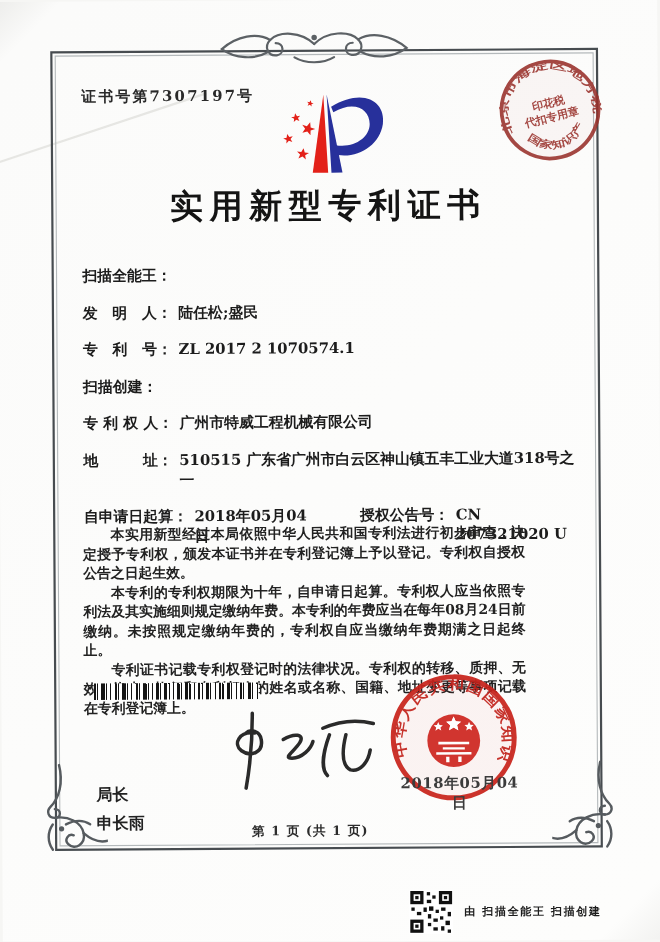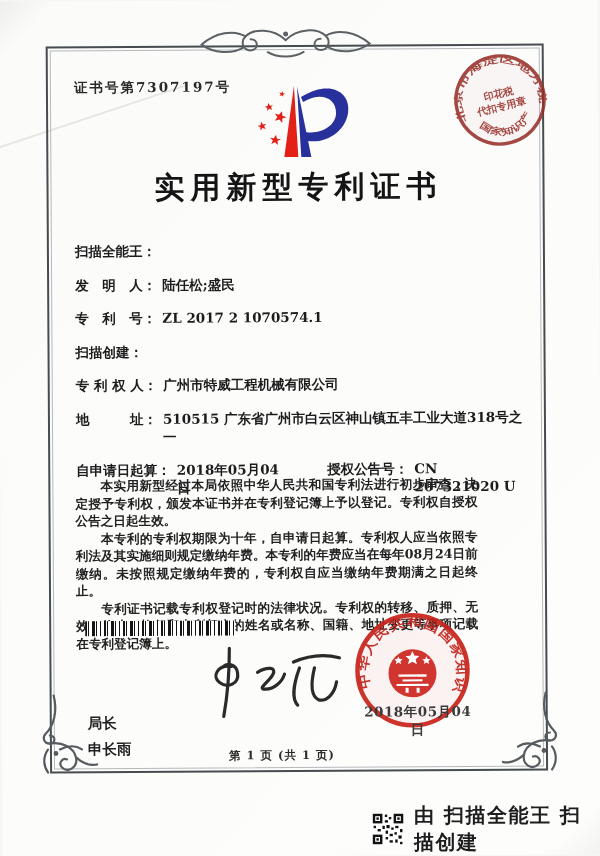--- a/index.html
+++ b/index.html
@@ -23,21 +23,21 @@
   .paras p { text-indent:2em; text-align:justify; }
   .barcode { position:absolute; left:84px; top:620px; width:150px; height:15px;
     background:repeating-linear-gradient(90deg,#141414 0 2px,#fff 2px 3px,#141414 3px 4px,#fff 4px 7px,#141414 7px 10px,#fff 10px 11px,#141414 11px 12px,#fff 12px 15px,#141414 15px 16px,#fff 16px 19px); }
   .director { position:absolute; left:86px; top:664px; font-size:14.5px; font-weight:700; line-height:26px; color:#222;margin-top:45px; }
   .signature { position:absolute; left:192px; top:638px; }
   .seal { position:absolute; left:352px; top:612px; opacity:0.93; }
   .seal-date { position:absolute; left:356px; top:704px; width:120px; text-align:center; font-size:13.5px; font-weight:700; color:#3b3b3b; letter-spacing:0.5px; }
   .stamp { position:absolute; left:452px; top:52px; transform:rotate(-14deg); opacity:0.88; }
   .page-footer { position:absolute; left:160px; top:748px; width:240px; text-align:center; font-size:11.5px; font-weight:700; letter-spacing:1px; color:#2c2c2c; }
   .scan-row { position:absolute; left:372px; top:806px; height:46px; display:flex; align-items:center; }
-  .scan-note { margin-left:10px; font-size:20px; font-weight:700; letter-spacing:1.5px; color:#1d1d1d; font-family:"DejaVu Sans","Liberation Sans",sans-serif; }
+  .scan-note { margin-left:10px; font-size:10px; font-weight:700; letter-spacing:1.5px; color:#1d1d1d; font-family:"DejaVu Sans","Liberation Sans",sans-serif; }
   .edge-artifact { position:absolute; left:-30px; top:-40px; width:200px; height:160px; border-bottom:2px solid #d8d8d4; transform:rotate(-18deg); opacity:0.6; }
 </style>
 </head>
 <body>
 
 <div class="sheet">
   <div class="edge-artifact"></div>
 
   <div class="frame"></div>
 

